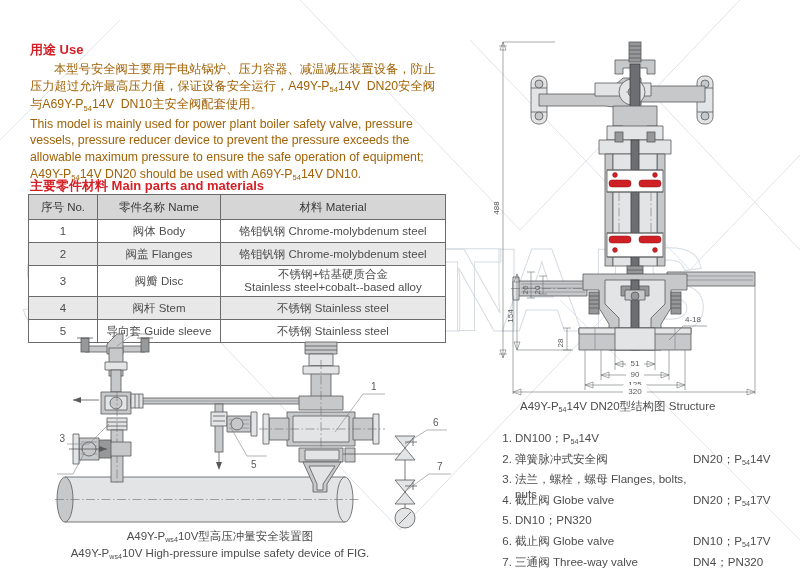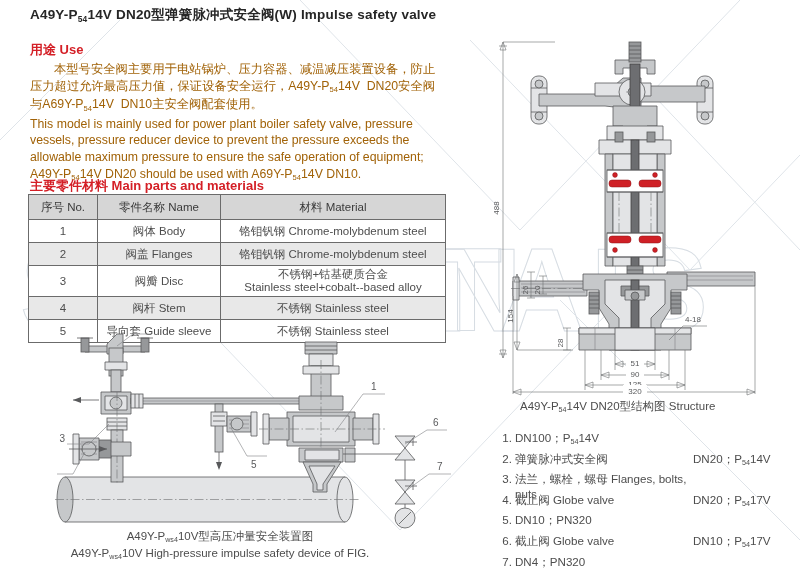--- a/index.html
+++ b/index.html
@@ -109,23 +109,20 @@
         <path d="M300,0 L520,230 L740,0"></path>
         <path d="M470,40 L690,270 L800,155"></path>
         <path d="M180,300 L400,530 L620,300"></path>
         <path d="M0,140 L120,20"></path>
         <path d="M560,300 L800,540"></path>
         <path d="M620,60 L800,250"></path>
       </g>
     </svg>
   </div>
 
-  <div class="title">
-    <span>A49Y-P</span><sub>54</sub><span>14V DN20型弹簧脉冲式安全阀(W) Impulse safety valve</span>
-  </div>
 
   <div class="red-h h-use">用途 Use</div>
   <div class="para">
     <span class="cn">本型号安全阀主要用于电站锅炉、压力容器、减温减压装置设备，防止压力超过允许最高压力值，保证设备安全运行，A49Y-P<sub>54</sub>14V&nbsp; DN20安全阀与A69Y-P<sub>54</sub>14V&nbsp; DN10主安全阀配套使用。</span>
     <span class="en">This model is mainly used for power plant boiler safety valve, pressure vessels, pressure reducer device to prevent the pressure exceeds the allowable maximum pressure to ensure the safe operation of equipment; A49Y-P<sub>54</sub>14V DN20 should be used with A69Y-P<sub>54</sub>14V DN10.</span>
   </div>
 
   <div class="red-h h-parts">主要零件材料 Main parts and materials</div>
   <table class="tbl">
     <thead>
@@ -504,17 +501,18 @@
       <span class="idx">5.</span>
       <span class="spec"><span>DN10；PN320</span></span>
     </div>
     <div class="row">
       <span class="idx">6.</span>
       <span class="lbl">截止阀 Globe valve</span>
       <span class="spec"><span>DN10；P</span><sub>54</sub><span>17V</span></span>
     </div>
     <div class="row">
       <span class="idx">7.</span>
+      <span class="lbl">三通阀 Three-way valve</span>
       <span class="spec"><span>DN4；PN320</span></span>
     </div>
   </div>
 
 </div>
 
 </body></html>

